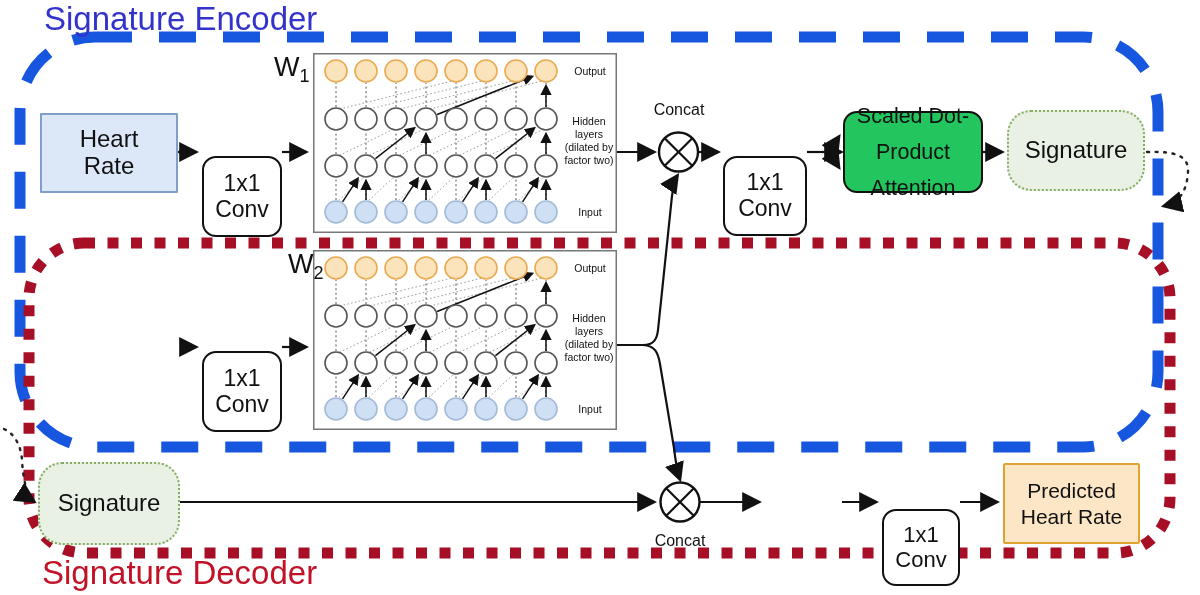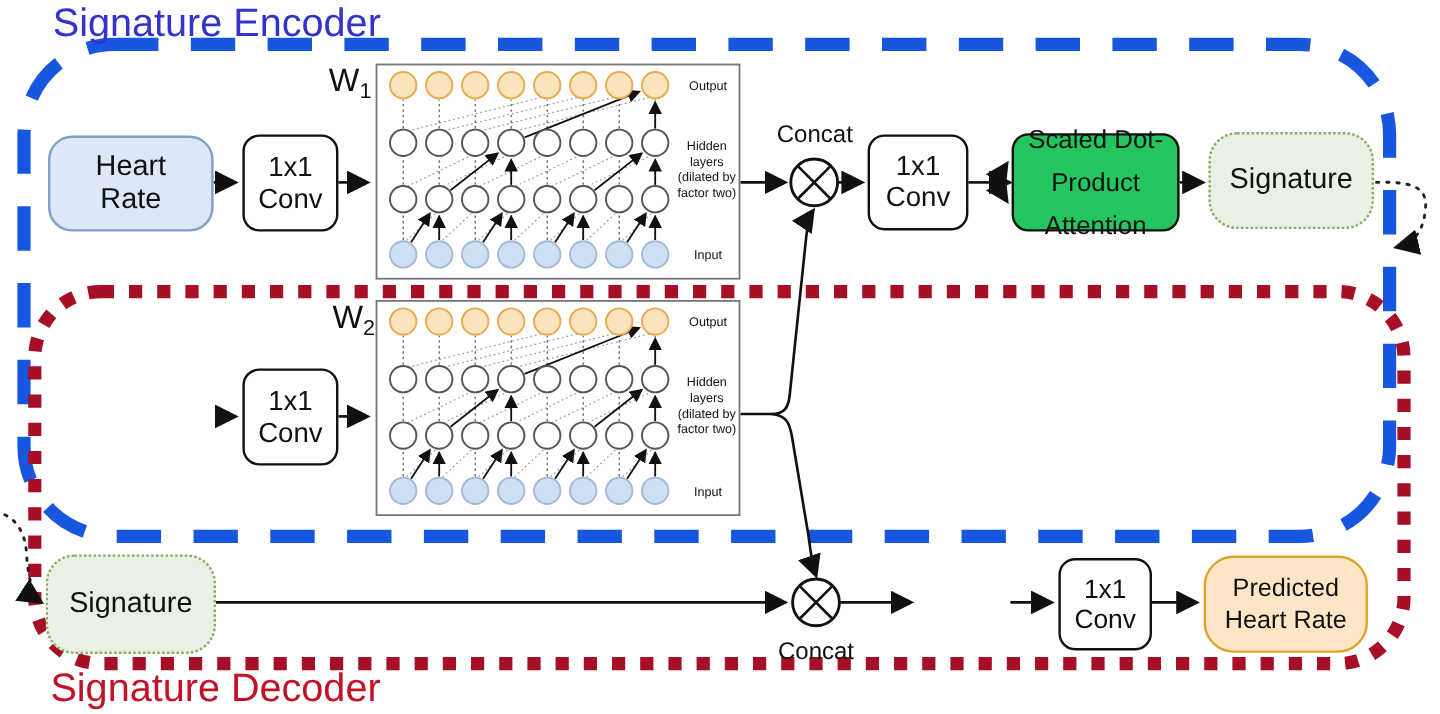--- a/index.html
+++ b/index.html
@@ -16,30 +16,30 @@
   .wn-frame{fill:none;stroke:#777;stroke-width:1.5;}
   .wn-dot-v{stroke:#555;stroke-width:1;stroke-dasharray:2 2.6;}
   .wn-dot-d{stroke:#9a9a9a;stroke-width:1;stroke-dasharray:1.5 2.4;}
   .wn-solid{stroke:#111;stroke-width:1.5;}
   .wn-out{fill:var(--wn-output-fill,#fbe4bb);stroke:var(--wn-output-stroke,#eaaa52);stroke-width:1.6;}
   .wn-in{fill:var(--wn-input-fill,#cfe0f4);stroke:var(--wn-input-stroke,#a3bad8);stroke-width:1.6;}
   .wn-hid{fill:#ffffff;stroke:#555;stroke-width:1.6;}
   .wn-lab{font-size:10.5px;fill:#111;text-anchor:middle;font-family:"Liberation Sans",sans-serif;}
   .box{position:absolute;z-index:3;display:flex;align-items:center;justify-content:center;
        text-align:center;box-sizing:border-box;line-height:1.12;}
-  .conv{background:#fff;border:2.5px solid #111;border-radius:14px;font-size:23px;}
+  .conv{background:#fff;border:2.5px solid #111;border-radius:14px;font-size:23px;margin-top:44px;}
   .inputbox{background:var(--c-input-box-fill,#dce7f8);border:2px solid var(--c-input-box-stroke,#7f9fc9);
-            border-radius:20px;font-size:24px;}
+            border-radius:1px;font-size:24px;}
   .sigbox{background:var(--c-signature-fill,#e9f1e4);border:2.5px dotted var(--c-signature-stroke,#85ac63);
           border-radius:24px;font-size:24px;}
   .predbox{background:var(--c-predicted-fill,#fce6c6);border:2.5px solid var(--c-predicted-stroke,#dfa32f);
-           border-radius:25px;font-size:21px;line-height:26px;}
+           border-radius:2px;font-size:21px;line-height:26px;}
   .attbox{background:#22c55e;border:2.5px solid #111;border-radius:14px;font-size:21.5px;line-height:36px;}
   .lab{position:absolute;z-index:3;text-align:center;}
-  .concat-lab{font-size:20px;width:84px;}
+  .concat-lab{font-size:16px;width:84px;}
   .wlab{font-size:27px;z-index:3;position:absolute;}
   .wlab .wsub{font-size:18px;vertical-align:-6px;}
   .title{position:absolute;z-index:4;font-weight:400;white-space:nowrap;}
   #title-enc{left:44px;top:0px;font-size:33px;color:var(--c-encoder-title,#3333cc);}
   #title-dec{left:42px;top:554px;font-size:33px;color:var(--c-decoder-title,#c11228);}
 </style>
 </head>
 <body>
 
 <div id="canvas">
@@ -279,21 +279,21 @@
       <circle cx="143" cy="159" r="11" class="wn-in"></circle>
       <circle cx="173" cy="159" r="11" class="wn-in"></circle>
       <circle cx="203" cy="159" r="11" class="wn-in"></circle>
       <circle cx="233" cy="159" r="11" class="wn-in"></circle>
     </svg>
 
   <div class="title" id="title-enc">Signature Encoder</div>
   <div class="title" id="title-dec">Signature Decoder</div>
 
   <div class="wlab" style="left:274px;top:52px"><span>W</span><span class="wsub">1</span></div>
-  <div class="wlab" style="left:277px;top:249px"><span>W</span><span class="wsub">2</span></div>
+  <div class="wlab" style="left:288px;top:249px"><span>W</span><span class="wsub">2</span></div>
 
   <div class="box inputbox" style="left:40px;top:113px;width:138px;height:80px;padding:0 20px">Heart Rate</div>
   <div class="box conv" style="left:202px;top:112px;width:80px;height:81px">1x1 Conv</div>
   <div class="lab concat-lab" style="left:637px;top:101px">Concat</div>
   <div class="box conv" style="left:723px;top:112px;width:84px;height:80px">1x1 Conv</div>
   <div class="box attbox" style="left:843px;top:111px;width:140px;height:82px">Scaled Dot-Product Attention</div>
   <div class="box sigbox" style="left:1007px;top:110px;width:138px;height:81px">Signature</div>
 
   <div class="box conv" style="left:202px;top:307px;width:80px;height:81px">1x1 Conv</div>
   <div class="box sigbox" style="left:38px;top:462px;width:142px;height:83px">Signature</div>

